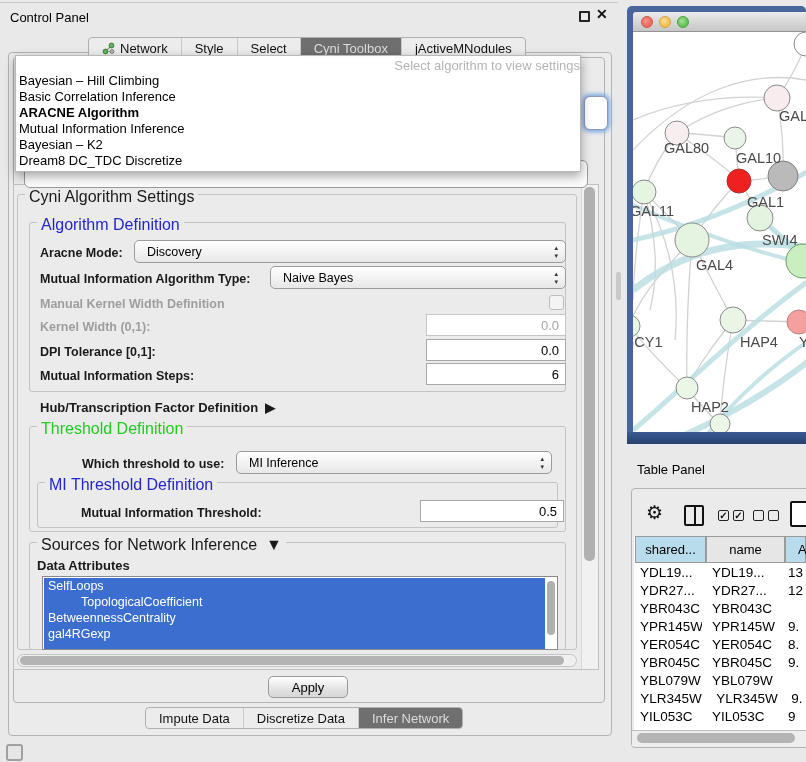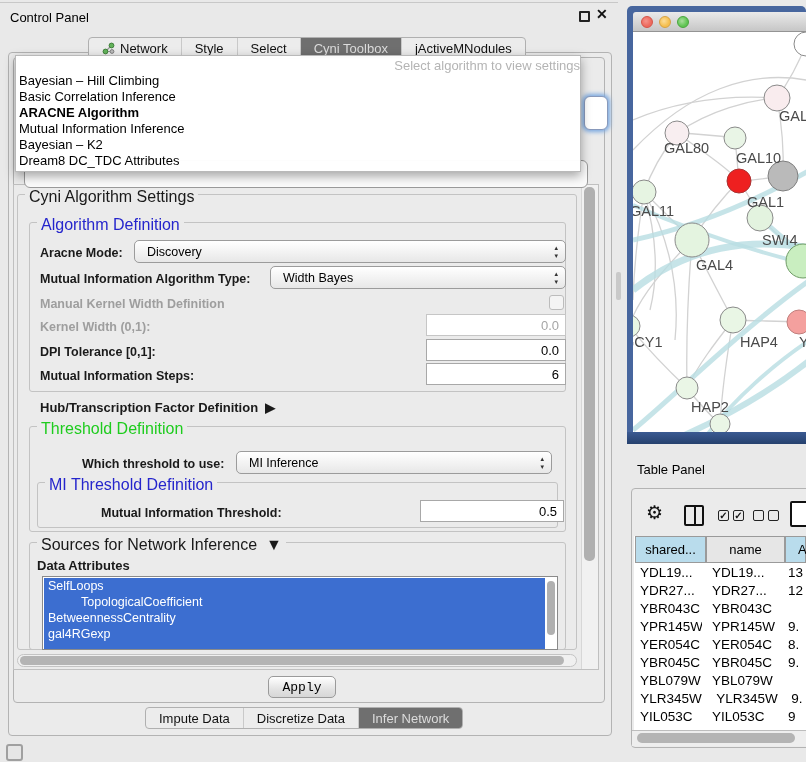--- a/index.html
+++ b/index.html
@@ -128,42 +128,42 @@
     <div class="sliver-focus"></div>
     <div class="sliver-combo"></div>
 
     <div class="dropdown">
       <div class="dd-head">Select algorithm to view settings</div>
       <div class="dd-item" style="top:17px;">Bayesian – Hill Climbing</div>
       <div class="dd-item" style="top:33px;">Basic Correlation Inference</div>
       <div class="dd-item bold" style="top:49px;">ARACNE Algorithm</div>
       <div class="dd-item" style="top:65px;">Mutual Information Inference</div>
       <div class="dd-item" style="top:81px;">Bayesian – K2</div>
-      <div class="dd-item" style="top:97px;">Dream8 DC_TDC Attributes</div>
+      <div class="dd-item" style="top:97px;">Dream8 DC_TDC Discretize</div>
     </div>
 
     <div class="abs" style="left:13px;top:184px;width:586px;height:486px;border:1px solid #c0c0c0;background:#ebebeb;"></div>
     <div class="vtrack" style="left:581px;top:185px;width:17px;height:484px;"></div>
     <div class="vthumb" style="left:584px;top:187px;width:11px;height:374px;"></div>
 
     <div class="groupbox" style="left:17px;top:194px;width:560px;height:456px;"></div>
     <div class="gtitle" style="left:25px;top:188px;">Cyni Algorithm Settings</div>
 
     <div class="groupbox" style="left:29px;top:222px;width:537px;height:170px;"></div>
     <div class="gtitle blue" style="left:37px;top:216px;">Algorithm Definition</div>
 
     <div class="lbl" style="left:40px;top:246px;">Aracne Mode:</div>
     <div class="combo" style="left:134px;top:240px;width:432px;">
       <span>Discovery</span>
       <span class="arrows">▴<br>▾</span>
     </div>
 
     <div class="lbl" style="left:40px;top:272px;">Mutual Information Algorithm Type:</div>
     <div class="combo" style="left:270px;top:266px;width:296px;">
-      <span>Width Bayes</span>
+      <span>Naive Bayes</span>
       <span class="arrows">▴<br>▾</span>
     </div>
 
     <div class="lbl dis" style="left:40px;top:297px;">Manual Kernel Width Definition</div>
     <div class="checkbox" style="left:549px;top:295px;"></div>
 
     <div class="lbl dis" style="left:40px;top:320px;">Kernel Width (0,1):</div>
     <div class="field dis" style="left:426px;top:314px;width:140px;">
       <span>0.0</span>
     </div>
@@ -187,21 +187,21 @@
     <div class="gtitle green" style="left:37px;top:420px;">Threshold Definition</div>
 
     <div class="lbl" style="left:82px;top:457px;">Which threshold to use:</div>
     <div class="combo" style="left:236px;top:451px;width:316px;">
       <span>MI Inference</span>
       <span class="arrows">▴<br>▾</span>
     </div>
 
     <div class="groupbox" style="left:37px;top:482px;width:521px;height:46px;"></div>
     <div class="gtitle blue" style="left:45px;top:476px;">MI Threshold Definition</div>
-    <div class="lbl" style="left:64px;top:506px;padding-left:37px;">Mutual Information Threshold:</div>
+    <div class="lbl" style="left:44px;top:506px;padding-left:37px;">Mutual Information Threshold:</div>
     <div class="field" style="left:420px;top:500px;width:144px;">
       <span>0.5</span>
     </div>
 
     <div class="groupbox" style="left:29px;top:542px;width:537px;height:108px;"></div>
     <div class="gtitle" style="left:37px;top:536px;">
       <span>Sources for Network Inference</span>
       <span>&nbsp;▼</span>
     </div>
     <div class="lbl" style="left:37px;top:558px;font-size:13px;">Data Attributes</div>
@@ -211,21 +211,21 @@
       <div class="li" style="top:17px;padding-left:37px;">TopologicalCoefficient</div>
       <div class="li" style="top:33px;">BetweennessCentrality</div>
       <div class="li" style="top:49px;">gal4RGexp</div>
       <div class="li" style="top:65px;"></div>
       <div class="vthumb" style="left:504px;top:4px;width:8px;height:54px;"></div>
     </div>
 
     <div class="hscroll" style="left:17px;top:654px;width:560px;height:13px;"></div>
     <div class="hthumb" style="left:20px;top:656px;width:544px;height:9px;"></div>
 
-    <div class="button" style="left:268px;top:676px;width:68px;height:22px;font-family:Liberation Mono, monospace;">
+    <div class="button" style="left:268px;top:676px;width:80px;height:22px;">
       <span>Apply</span>
     </div>
 
     <div class="tabbar" style="left:145px;top:707px;">
       <div class="tab">
           <span>Impute Data</span>
         </div>
       <div class="tab">
           <span>Discretize Data</span>
         </div>

